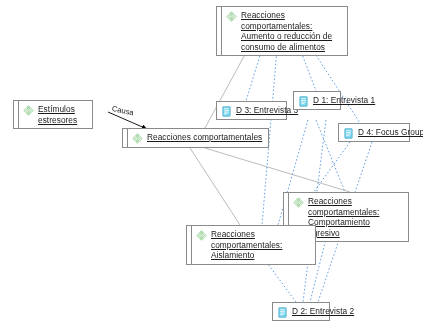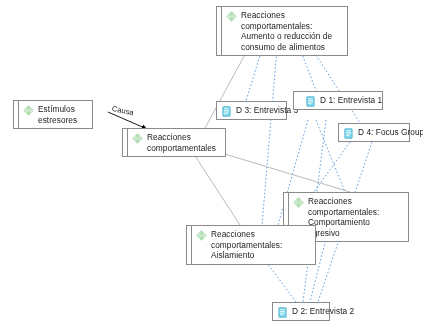--- a/index.html
+++ b/index.html
@@ -52,20 +52,21 @@
     width: 11px;
     height: 11px;
     margin-top: 1px;
   }
   .lbl {
     font-size: 8.3px;
     line-height: 10.5px;
     color: #1a1a1a;
     white-space: pre-line;
     letter-spacing: 0.05px;
+    text-decoration: underline;
   }
   .doc-node .lbl {
     white-space: nowrap;
   }
   .doc-node {
     align-items: center;
   }
   .doc-node .node-body {
     align-items: center;
     padding: 2px 6px 2px 4px;
@@ -136,21 +137,21 @@
       <svg class="ico" viewBox="0 0 12 12">
         <path d="M6 0.8 L8.2 3 L6 5.2 L3.8 3 Z" fill="#b6e2b6" stroke="#7cbf7c" stroke-width="0.6"></path>
         <path d="M6 6.8 L8.2 9 L6 11.2 L3.8 9 Z" fill="#b6e2b6" stroke="#7cbf7c" stroke-width="0.6"></path>
         <path d="M0.8 6 L3 3.8 L5.2 6 L3 8.2 Z" fill="#d6f0d6" stroke="#7cbf7c" stroke-width="0.6"></path>
         <path d="M6.8 6 L9 3.8 L11.2 6 L9 8.2 Z" fill="#d6f0d6" stroke="#7cbf7c" stroke-width="0.6"></path>
       </svg>
       <div class="lbl">Estímulos estresores</div>
     </div>
   </div>
 
-  <div class="node code-node" style="left:122px; top:128px; width:104px;align-items:flex-end;">
+  <div class="node code-node" style="left:122px; top:128px; width:147px;align-items:flex-end;">
     <div class="gutter"></div>
     <div class="node-body">
       <svg class="ico" viewBox="0 0 12 12">
         <path d="M6 0.8 L8.2 3 L6 5.2 L3.8 3 Z" fill="#b6e2b6" stroke="#7cbf7c" stroke-width="0.6"></path>
         <path d="M6 6.8 L8.2 9 L6 11.2 L3.8 9 Z" fill="#b6e2b6" stroke="#7cbf7c" stroke-width="0.6"></path>
         <path d="M0.8 6 L3 3.8 L5.2 6 L3 8.2 Z" fill="#d6f0d6" stroke="#7cbf7c" stroke-width="0.6"></path>
         <path d="M6.8 6 L9 3.8 L11.2 6 L9 8.2 Z" fill="#d6f0d6" stroke="#7cbf7c" stroke-width="0.6"></path>
       </svg>
       <div class="lbl">Reacciones comportamentales</div>
     </div>
@@ -190,21 +191,21 @@
         <rect x="2" y="0.8" width="8" height="10.4" rx="0.6" fill="#7fd8ee" stroke="#2f9ec0" stroke-width="0.7"></rect>
         <rect x="3.4" y="2.6" width="5.2" height="0.8" fill="#ffffff"></rect>
         <rect x="3.4" y="4.4" width="5.2" height="0.8" fill="#ffffff"></rect>
         <rect x="3.4" y="6.2" width="5.2" height="0.8" fill="#ffffff"></rect>
         <rect x="3.4" y="8.0" width="3.4" height="0.8" fill="#ffffff"></rect>
       </svg>
       <div class="lbl">D 3: Entrevista 3</div>
     </div>
   </div>
 
-  <div class="node doc-node" style="left:293px; top:91px; width:90px; height:19px;padding-left:7px;">
+  <div class="node doc-node" style="left:293px; top:91px; width:48px; height:19px;">
     <div class="node-body">
       <svg class="ico" viewBox="0 0 12 12">
         <rect x="2" y="0.8" width="8" height="10.4" rx="0.6" fill="#7fd8ee" stroke="#2f9ec0" stroke-width="0.7"></rect>
         <rect x="3.4" y="2.6" width="5.2" height="0.8" fill="#ffffff"></rect>
         <rect x="3.4" y="4.4" width="5.2" height="0.8" fill="#ffffff"></rect>
         <rect x="3.4" y="6.2" width="5.2" height="0.8" fill="#ffffff"></rect>
         <rect x="3.4" y="8.0" width="3.4" height="0.8" fill="#ffffff"></rect>
       </svg>
       <div class="lbl">D 1: Entrevista 1</div>
     </div>

